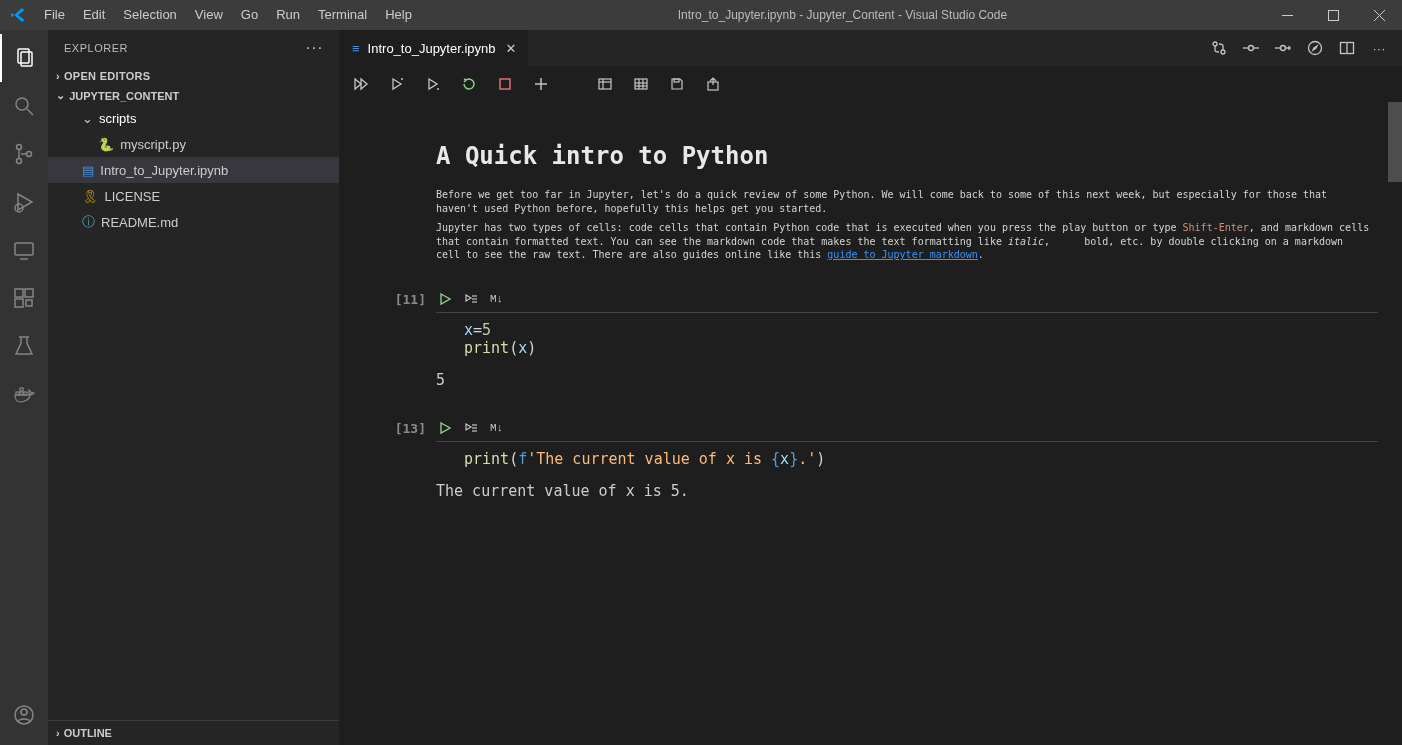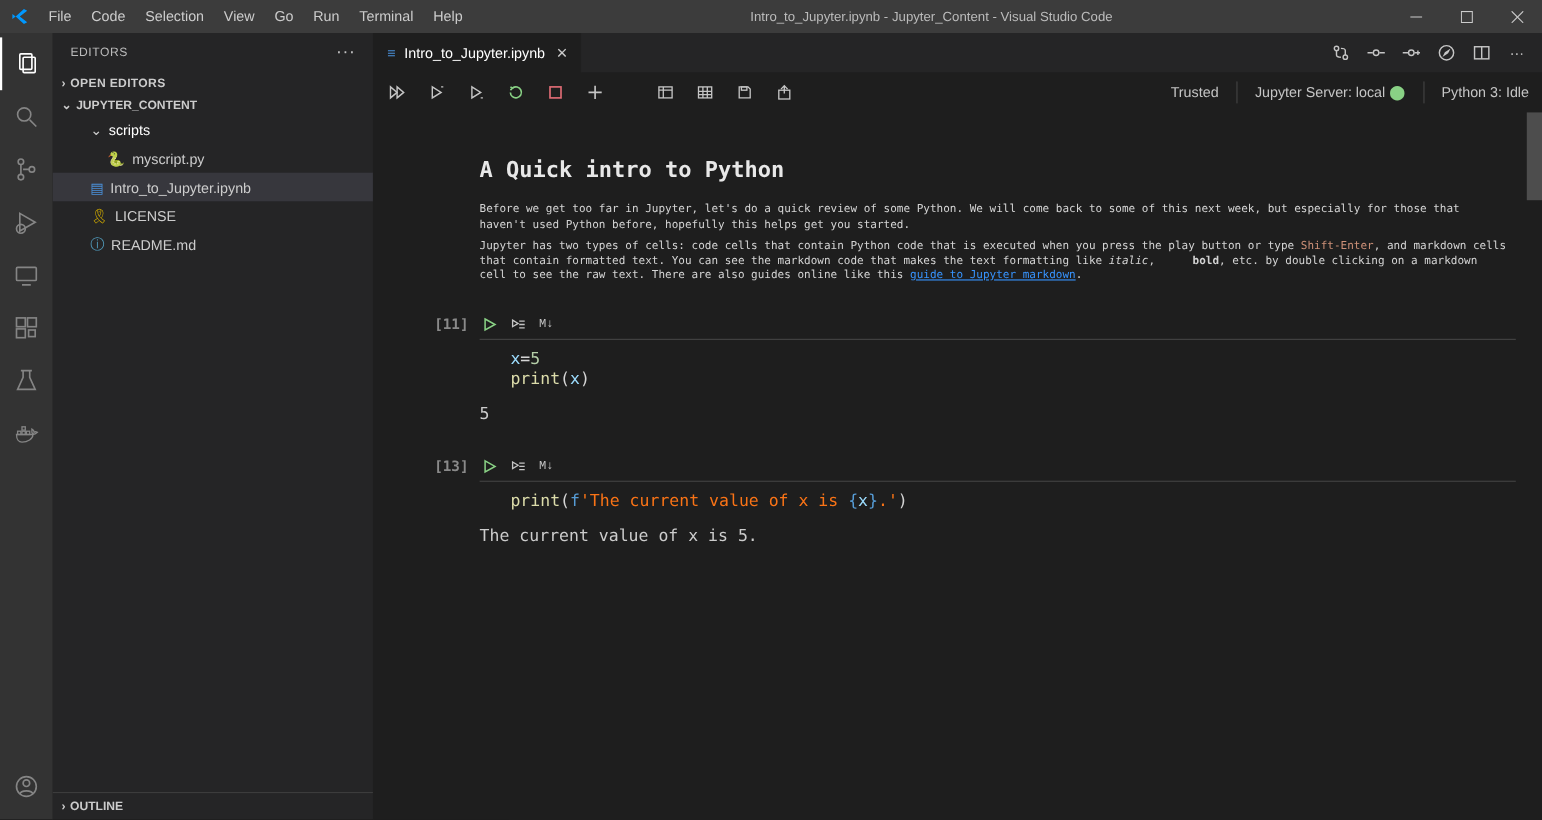--- a/index.html
+++ b/index.html
@@ -114,63 +114,63 @@
     font-family: Consolas, "Courier New", monospace;
     color:#d4d4d4;
     position:relative;
   }
   .nb-body::-webkit-scrollbar { width:14px; }
   .nb-body::-webkit-scrollbar-thumb { background:#4d4d4d; }
   .nb-body::-webkit-scrollbar-track { background:#1e1e1e; }
   .scroll-ind { position:absolute; right:0; top:0; width:14px; height:80px; background:#4d4d4d; }
 
   .md { margin-left: 56px; margin-right: 8px; }
-  .md h1 { font-family: Consolas, monospace; font-size:20px; font-weight:700; color:#e8e8e8; margin-bottom:18px;}
+  .md h1 { font-family: Consolas, monospace; font-size:24px; font-weight:700; color:#e8e8e8; margin-bottom:18px;}
   .md h2 { font-family: Consolas, monospace; font-size:19px; font-weight:700; color:#e8e8e8; margin:26px 0 14px;}
   .md p { font-size:10px; line-height:1.35; margin-bottom:6px; font-family:Consolas,monospace;}
   .md code.k { color:#ce9178;}
   .md em { font-style:italic;}
-  .md strong { font-weight:700;padding-left:28px;}
+  .md strong { font-weight:400;padding-left:28px;}
   .md a { color:#3794ff; text-decoration:underline;}
 
   .cell { display:flex; margin-top:26px; }
   .cell .prompt {
     width:56px; color:#8a8a8a; font-family:Consolas,monospace; font-size:13px;
     text-align:right; padding-right:10px; padding-top:4px; font-weight:600;
   }
   .cell .body { flex:1; }
   .cell .ctoolbar { display:flex; align-items:center; gap:12px; padding:4px 0 6px 2px; color:#c5c5c5;}
   .cell .ctoolbar .play { color:#89d185; }
   .cell .ctoolbar .mdlbl { font-size:11px; color:#c5c5c5;}
   .cell .code {
     border-top:1px solid #444; padding:8px 0 8px 28px;
     font-family:Consolas,monospace; font-size:15px; white-space:pre; color:#d4d4d4;
   }
   .cell .code .fn { color:#dcdcaa; }
   .cell .code .var { color:#9cdcfe; }
   .cell .code .num { color:#b5cea8; }
-  .cell .code .str { color:#f97316; }
+  .cell .code .str { color:#fdba74; }
   .cell .code .brace { color:#569cd6; }
   .cell .code .bracevar { color:#9cdcfe; }
   .cell .output { padding:6px 0 2px 0; font-family:Consolas,monospace; font-size:15px; color:#cccccc;}
 
   svg { display:block; }
 </style>
 </head>
 <body>
 
 <div class="titlebar">
   <div class="vsc-logo">
     <svg width="18" height="18" viewBox="0 0 24 24">
         <path d="M17 3 L7 12 L17 21 L21 19 L12 12 L21 5 Z M7 12 L3 9 L3 15 Z" fill="#0098ff"></path>
       </svg>
   </div>
   <div class="menu">
     <div class="mi">File</div>
-    <div class="mi">Code</div>
+    <div class="mi">Edit</div>
     <div class="mi">Selection</div>
     <div class="mi">View</div>
     <div class="mi">Go</div>
     <div class="mi">Run</div>
     <div class="mi">Terminal</div>
     <div class="mi">Help</div>
   </div>
   <div class="spacer">Intro_to_Jupyter.ipynb - Jupyter_Content - Visual Studio Code</div>
   <div class="winctrl">
     <div class="wc">
@@ -254,21 +254,21 @@
       <svg width="24" height="24" viewBox="0 0 24 24" stroke-width="1.5">
           <circle cx="12" cy="12" r="9"></circle>
           <circle cx="12" cy="9" r="3"></circle>
           <path d="M6 19 C7 15 17 15 18 19"></path>
         </svg>
     </div>
   </div>
 
   <div class="sidebar">
     <div class="hdr">
-      <span>EDITORS</span>
+      <span>EXPLORER</span>
       <span class="dots">···</span>
     </div>
     <div class="sec">
       <span class="chev">›</span>
       <span>OPEN EDITORS</span>
     </div>
     <div class="folder-hdr">
       <span class="chev">⌄</span>
       <span>JUPYTER_CONTENT</span>
     </div>
@@ -410,27 +410,20 @@
               <path d="M3 3 H11 L13 5 V13 H3 Z"></path>
               <rect x="5" y="3" width="5" height="3"></rect>
             </svg>
           </span>
         <span class="tico">
             <svg width="16" height="16" viewBox="0 0 16 16" fill="none" stroke="#c5c5c5" stroke-width="1.2">
               <rect x="3" y="6" width="10" height="8"></rect>
               <path d="M8 2 V9 M5 5 L8 2 L11 5"></path>
             </svg>
           </span>
-      </div>
-      <div class="tb-right">
-        <span>Trusted</span>
-        <span class="sep"></span>
-        <span class="jslink"><span>Jupyter Server: local</span> <span class="dot">⬤</span></span>
-        <span class="sep"></span>
-        <span>Python 3: Idle</span>
       </div>
     </div>
 
     <div class="nb-body">
       <div class="scroll-ind"></div>
       <div class="md">
         <h1>A Quick intro to Python</h1>
         <p>Before we get too far in Jupyter, let's do a quick review of some Python. We will come back to some of this next week, but especially for those that haven't used Python before, hopefully this helps get you started.</p>
         <p>
           <span>Jupyter has two types of cells: code cells that contain Python code that is executed when you press the play button or type </span><code class="k">Shift-Enter</code><span>, and markdown cells that contain formatted text. You can see the markdown code that makes the text formatting like </span><em>italic</em><span>, </span><strong>bold</strong><span>, etc. by double clicking on a markdown cell to see the raw text. There are also guides online like this </span><a href="#">guide to Jupyter markdown</a><span>.</span>

